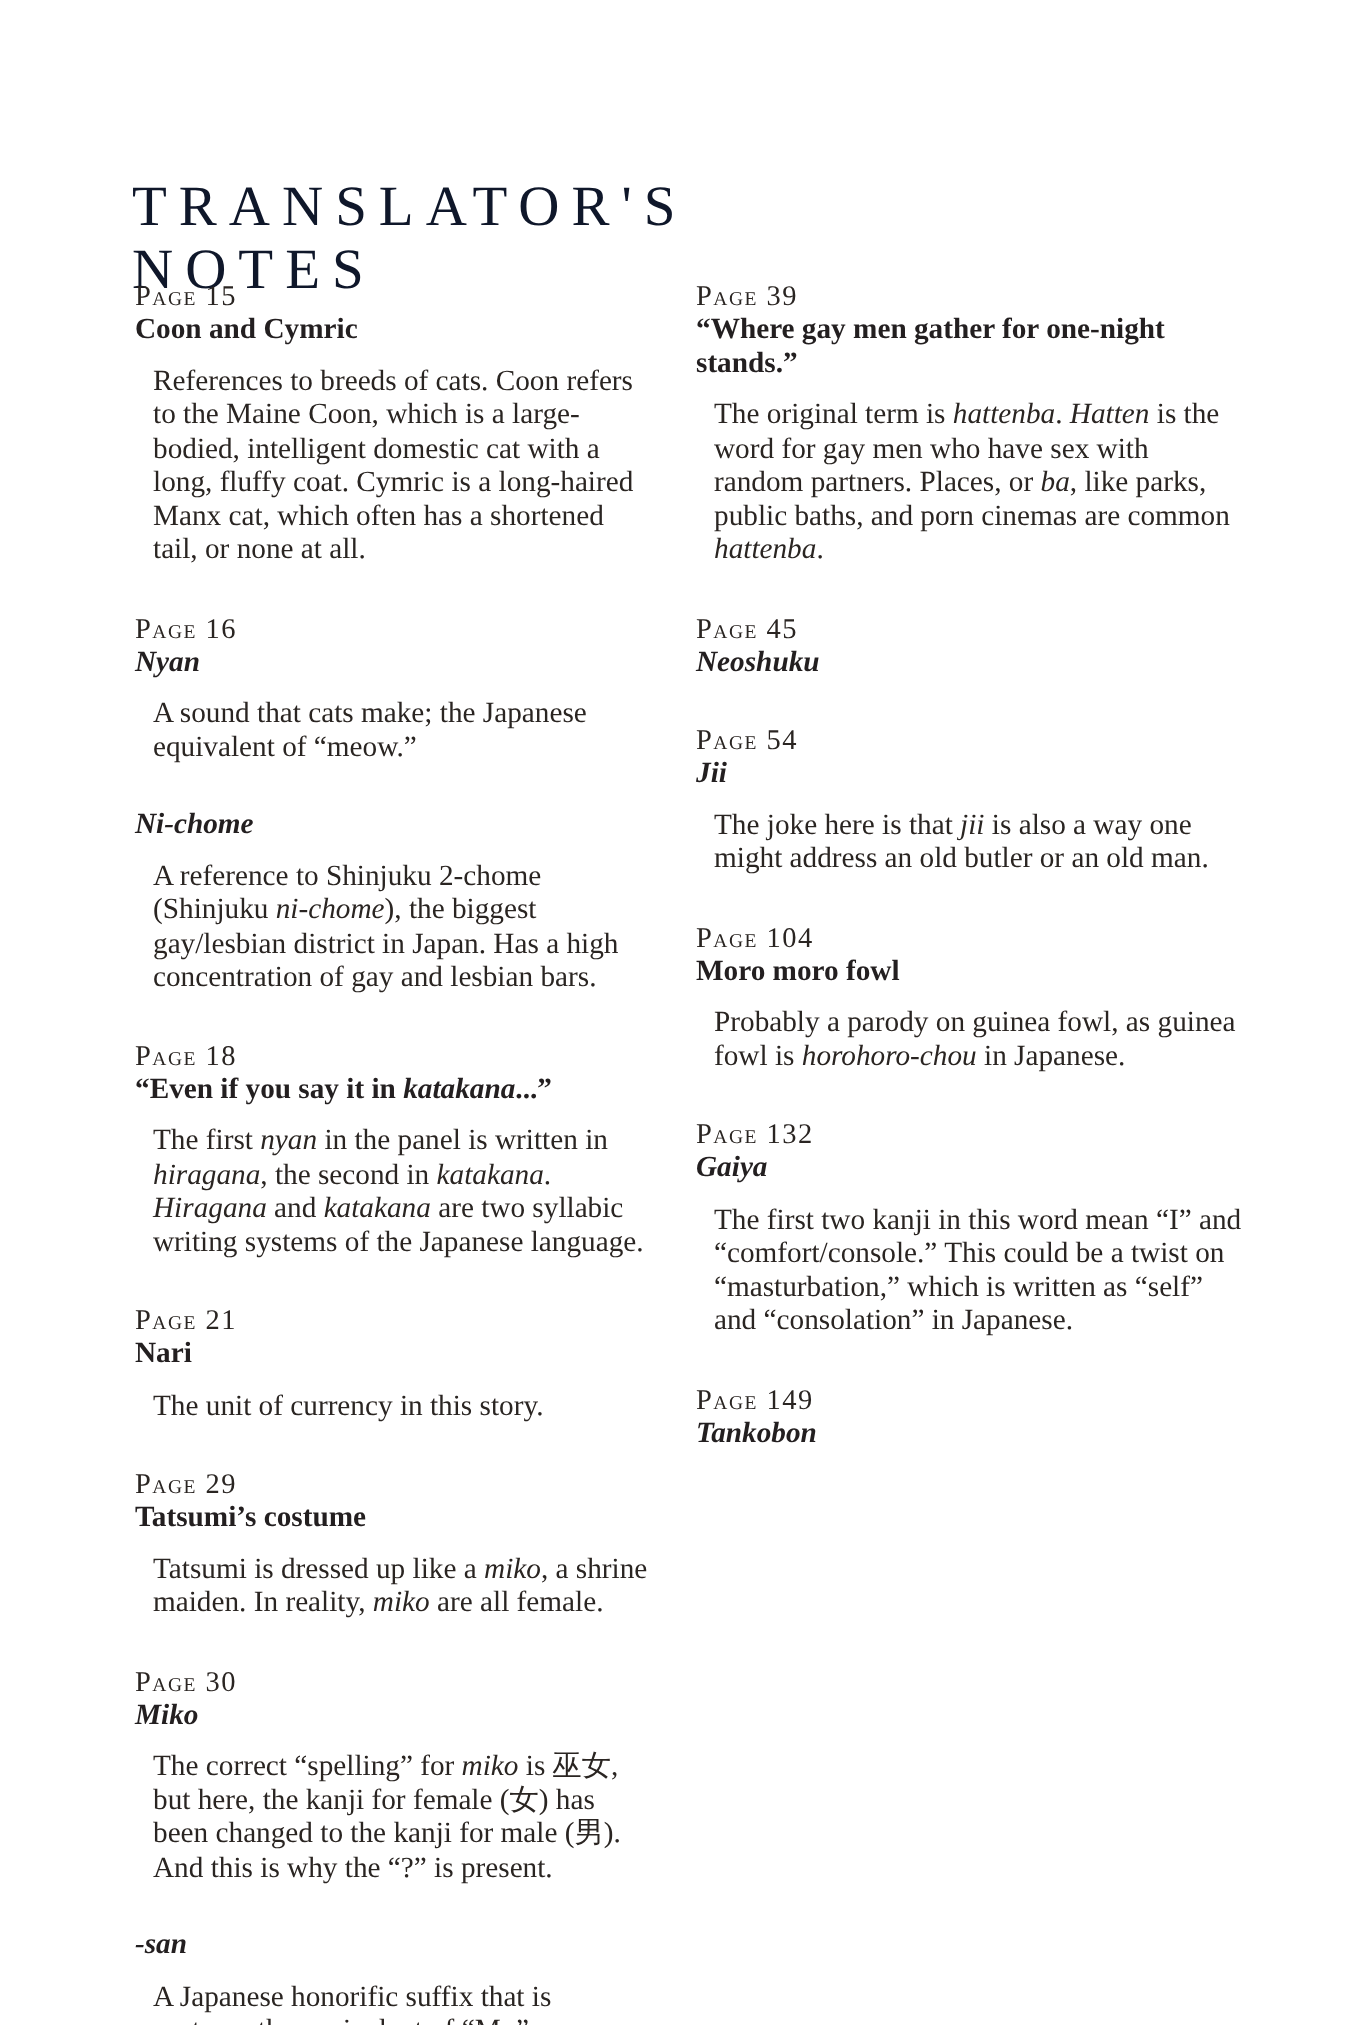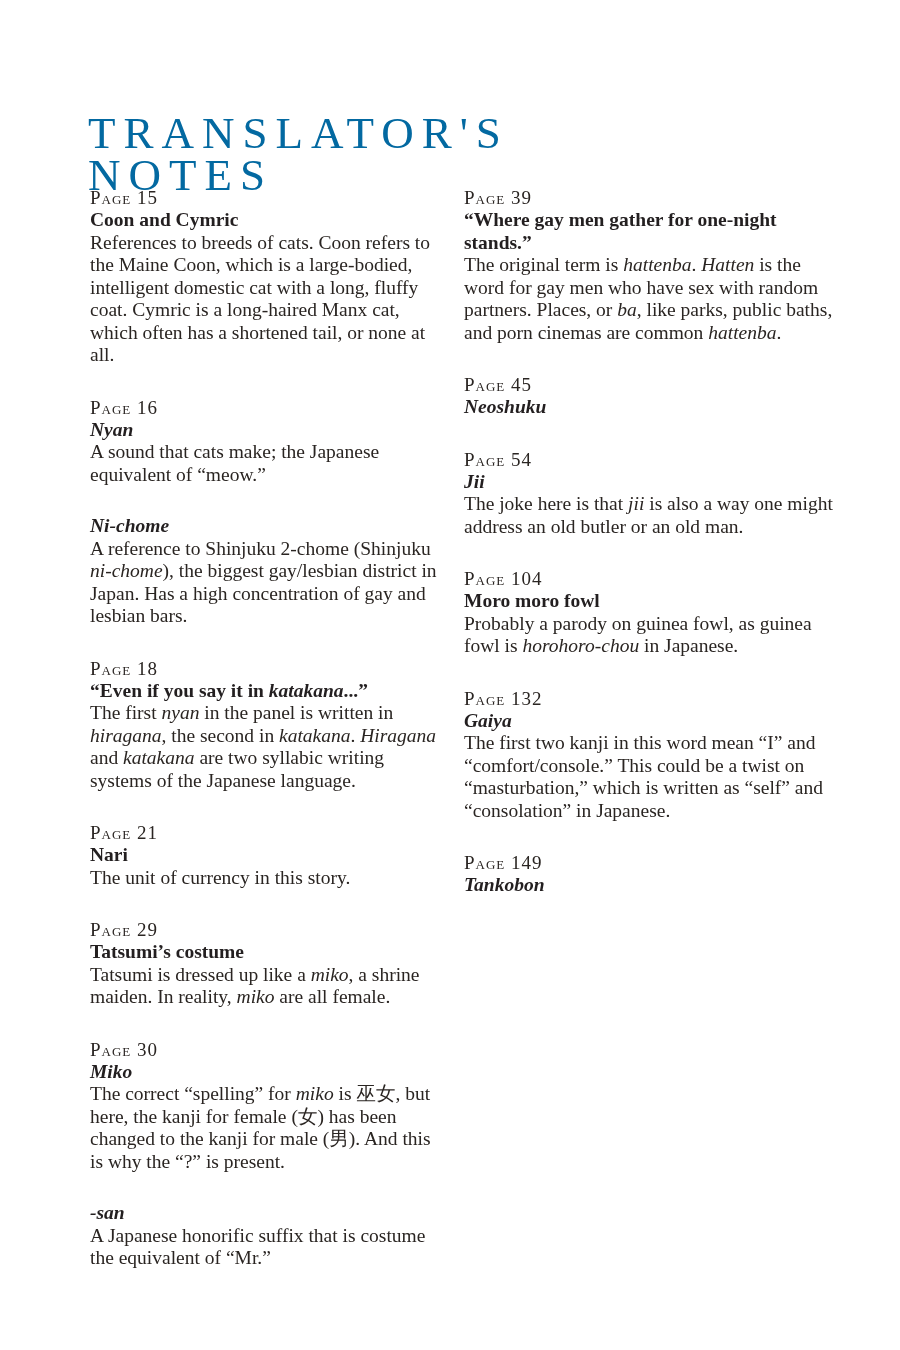--- a/index.html
+++ b/index.html
@@ -8,27 +8,27 @@
     width: 900px;
     height: 1350px;
     background: #ffffff;
     color: #2a2522;
     font-family: "Liberation Serif", serif;
     overflow: hidden;
   }
   .title {
     position: absolute;
     left: 88px;
-    top: 82px;
+    top: 92px;
     font-family: "Liberation Serif", serif;
     font-weight: 400;
-    font-size: 45px;
+    font-size: 38px;
     line-height: 42px;
     letter-spacing: 8px;
-    color: #0369a1;
+    color: #0f172a;
     text-transform: uppercase;
   }
   .columns {
     position: absolute;
     left: 90px;
     top: 186px;
     width: 752px;
     display: flex;
   }
   .col { box-sizing: border-box; }
@@ -43,21 +43,21 @@
     color: #2a2522;
   }
   .note-heading {
     font-size: 19.5px;
     line-height: 22.5px;
     color: #231f20;
   }
   .h-b  { font-weight: bold; }
   .h-bi { font-weight: bold; font-style: italic; }
   .note-body {
-    margin: 0;
+    margin: 12px;
     font-size: 19.5px;
     line-height: 22.5px;
     color: #2a2522;
     text-align: left;
   }
   .note-body i, .note-heading i { font-style: italic; text-align: center; }
 </style>
 </head>
 <body>
 

